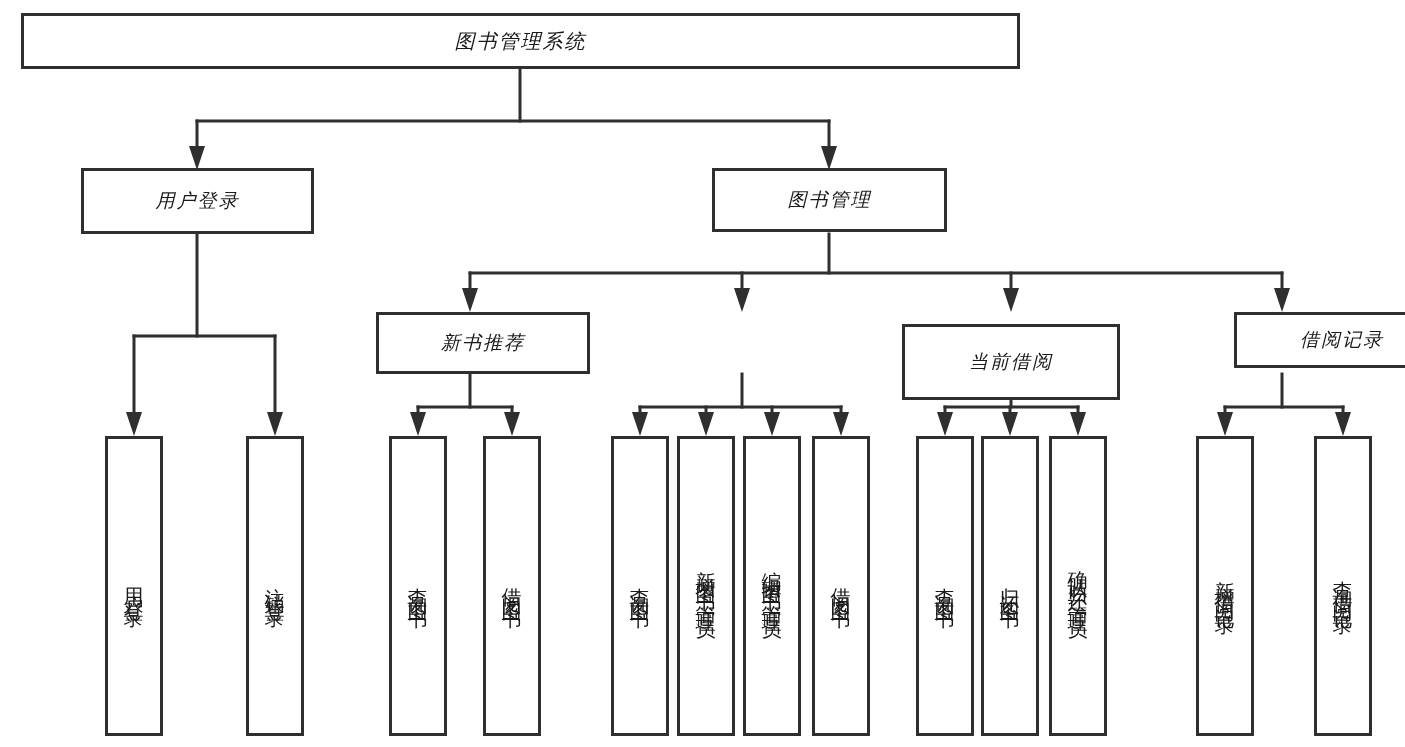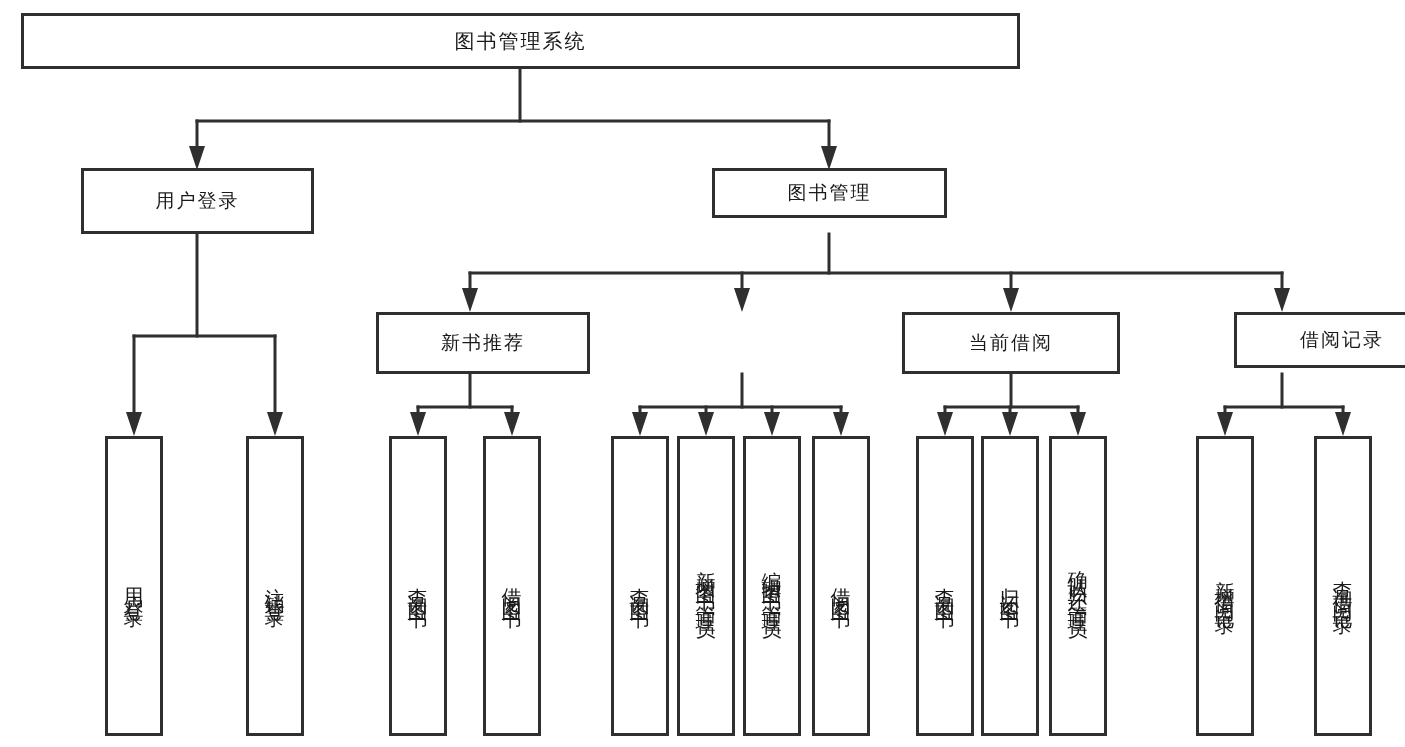--- a/index.html
+++ b/index.html
@@ -29,39 +29,40 @@
     display: flex;
     align-items: center;
     justify-content: center;
     z-index: 2;
     color: #1a1a1a;
   }
   .box.h span {
     font-size: 19px;
     letter-spacing: 2px;
     white-space: nowrap;
+    font-style: italic;
   }
   .box.root span { font-size: 20px; }
   .box.v span {
     writing-mode: vertical-lr;
     text-orientation: mixed;
     font-size: 20px;
     letter-spacing: 7px;
     line-height: 1;
     white-space: nowrap;
   }
   
   .n-root  { left: 21px;  top: 13px;  width: 999px; height: 56px; }
   
   .n-l2a   { left: 81px;  top: 168px; width: 233px; height: 66px; }
-  .n-l2b   { left: 712px; top: 168px; width: 235px; height: 50px; }
+  .n-l2b   { left: 712px; top: 168px; width: 235px; height: 64px; }
   
   .n-l3a   { left: 363px;  top: 312px; width: 214px; height: 62px; margin-left: 13px; }
   .n-l3b   { left: 633px;  top: 312px; width: 218px; height: 62px; }
-  .n-l3c   { left: 902px;  top: 312px; width: 218px; height: 62px; }
+  .n-l3c   { left: 902px;  top: 324px; width: 218px; height: 76px; }
   .n-l3d   { left: 1234px; top: 312px; width: 216px; height: 56px; }
   
   .leaf    { top: 436px; width: 58px; height: 300px; }
   .n-f01 { left: 105px; }
   .n-f02 { left: 246px; }
   .n-f03 { left: 389px; }
   .n-f04 { left: 483px; }
   .n-f05 { left: 611px; }
   .n-f06 { left: 677px; }
   .n-f07 { left: 743px; }

